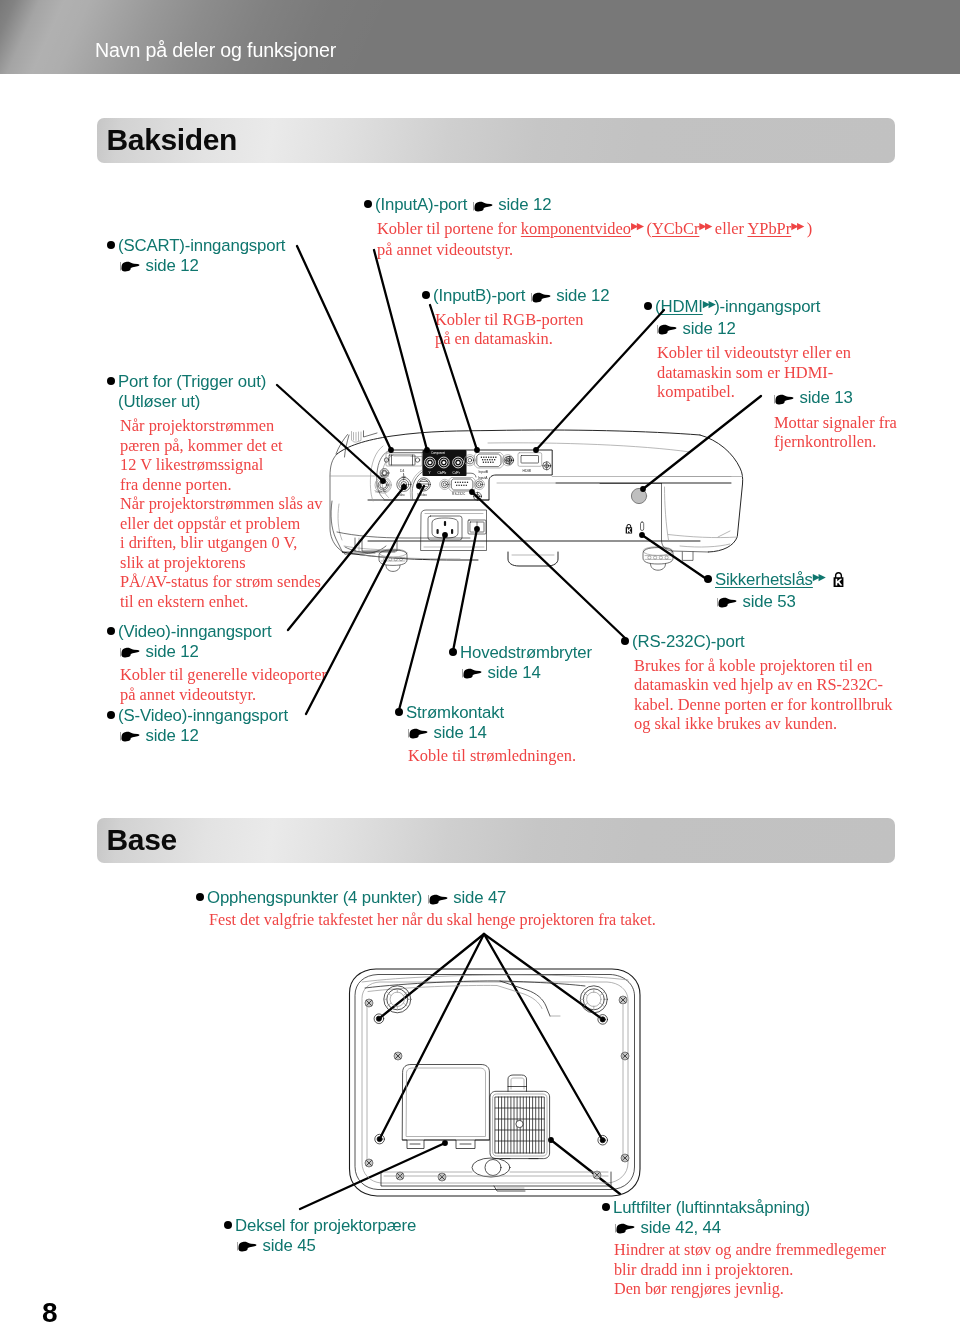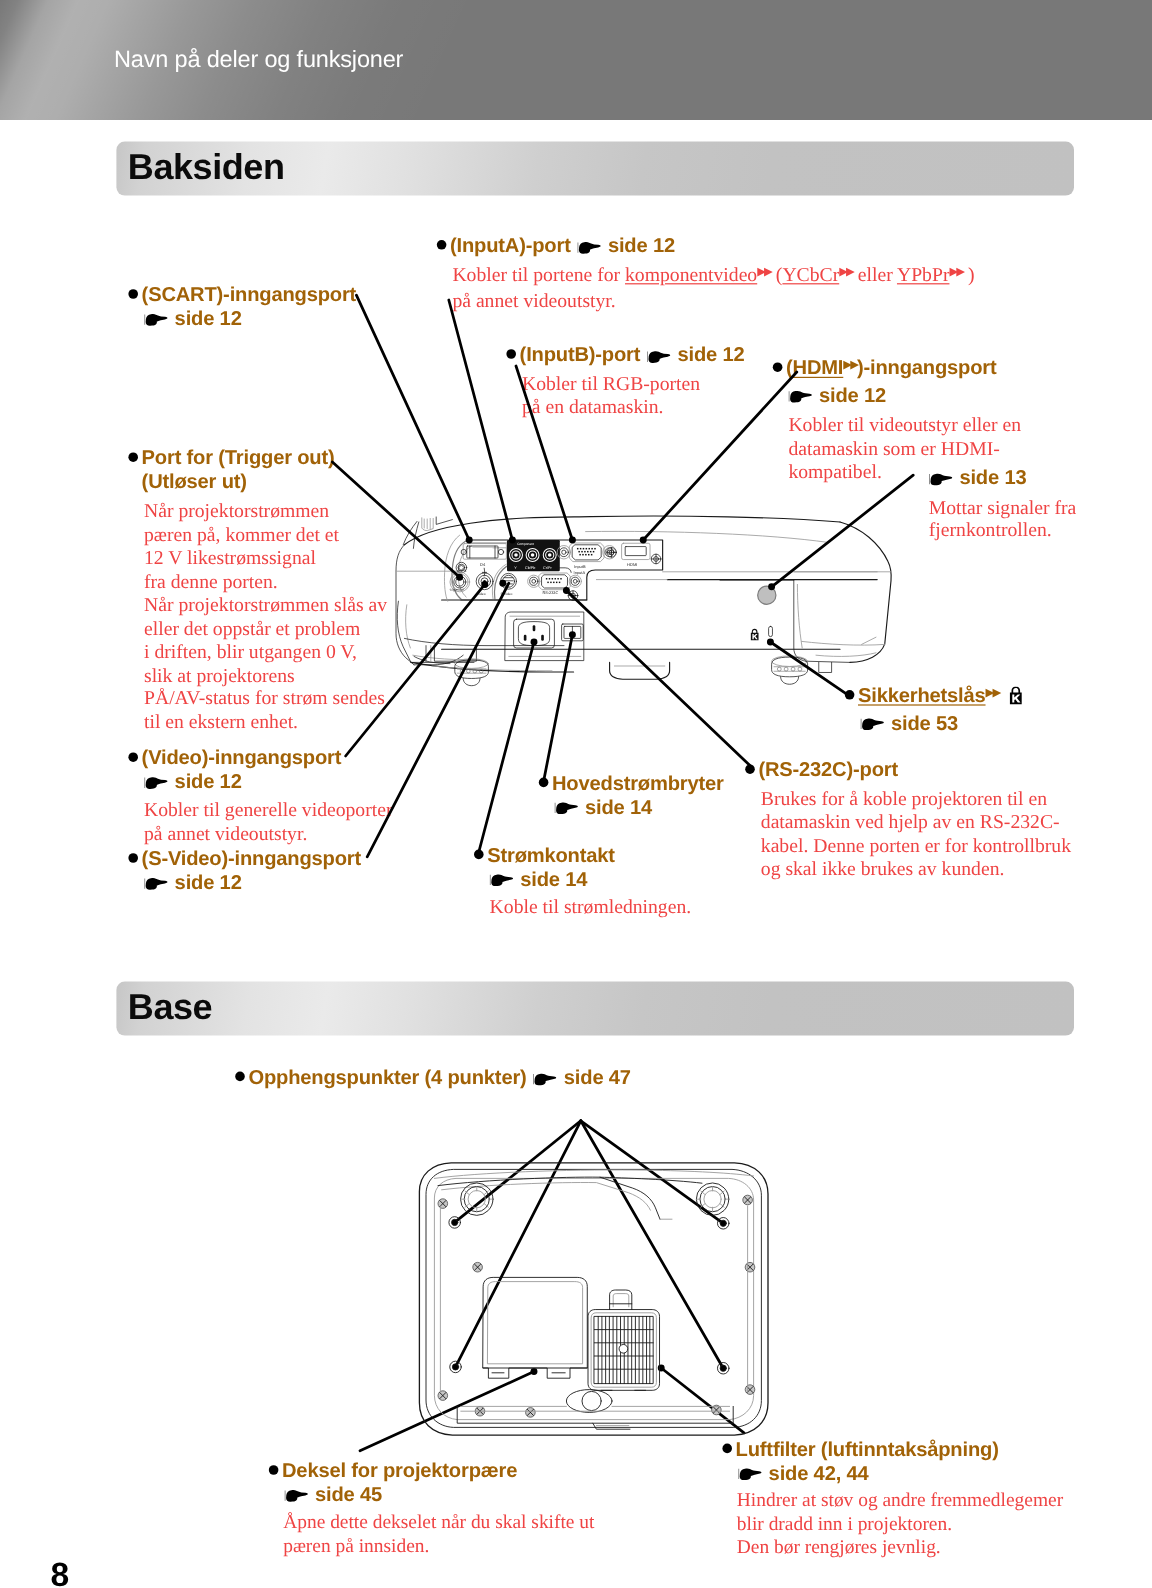--- a/index.html
+++ b/index.html
@@ -1,21 +1,21 @@
 <!DOCTYPE html>
 <html><head>
 <meta charset="utf-8">
 <style>
   html,body{margin:0;padding:0;}
   body{width:960px;height:1323px;background:#fff;position:relative;overflow:hidden;
        font-family:"Liberation Serif",serif;}
   .page{position:absolute;left:0;top:0;width:960px;height:1323px;}
 
   
-  #runhead{position:absolute;left:0;top:0;width:960px;height:100px;
+  #runhead{position:absolute;left:0;top:0;width:960px;height:74px;
     background:
       linear-gradient(114deg,
         rgba(255,255,255,0.00) 0%,
         rgba(255,255,255,0.08) 1.5%,
         rgba(255,255,255,0.33) 4.0%,
         rgba(255,255,255,0.42) 6.5%,
         rgba(255,255,255,0.40) 9.0%,
         rgba(255,255,255,0.33) 12.0%,
         rgba(255,255,255,0.24) 16.0%,
         rgba(255,255,255,0.15) 21.0%,
@@ -32,21 +32,21 @@
   .secbar{position:absolute;left:97px;width:798px;height:45px;border-radius:7px;
     background:linear-gradient(99deg,#c6c6c6 0%,#d2d2d2 3%,#e3e3e3 14%,#eaeaea 22%,#e0e0e0 31%,#cfcfcf 44%,#c6c6c6 55%,#c2c2c2 68%,#c1c1c1 100%);
   }
   .secbar span{position:absolute;left:9.5px;top:5px;font-family:"Liberation Sans",sans-serif;
     font-weight:bold;font-size:30px;color:#0b0b0b;letter-spacing:-0.35px;}
   #sec1{top:118px;}
   #sec2{top:818px;}
 
   
   .co{position:absolute;}
-  .hd{font-family:"Liberation Sans",sans-serif;font-weight:bold;font-size:16.8px;color:#a16207;
+  .hd{font-family:"Liberation Sans",sans-serif;font-weight:normal;font-size:16.8px;color:#0f766e;
       line-height:19.5px;letter-spacing:-0.15px;white-space:nowrap;}
   .bd{font-family:"Liberation Serif",serif;font-size:16.4px;color:#ef4444;line-height:19.5px;white-space:nowrap;}
   .bul{position:absolute;left:-11.5px;top:4.8px;width:8.3px;height:8.3px;border-radius:50%;background:#000;}
   .hand{display:inline-block;width:21px;height:14px;position:relative;top:2.5px;margin-right:1px;}
   .hand svg{display:block;width:21px;height:14px;}
   .lnk{text-decoration:underline;text-underline-offset:1.5px;}
   .klock{display:inline-block;width:11px;height:15px;position:relative;top:2px;margin-left:4px;}
   .klock svg{display:block;width:11px;height:15px;}
   .dbl{font-family:"DejaVu Sans",sans-serif;font-size:9.5px;position:relative;top:-5px;letter-spacing:-1.6px;}
 
@@ -244,36 +244,35 @@
 
   <div class="co" id="c-susp" style="left:207px;top:888px;">
     <div class="hd">
       <span class="bul"></span>
       <span>Opphengspunkter (4 punkter)</span>
       <span class="hand"><svg viewBox="0 0 21 14" xmlns="http://www.w3.org/2000/svg">
             <path fill="#8c8c8c" d="M1.2 3.0 L2.0 3.0 L2.0 11.6 L1.2 11.6 Z"></path>
             <path fill="#000" d="M2.6 6.9 C2.9 4.7 4.4 3.3 6.8 2.9 C8.6 2.6 9.9 2.75 10.9 3.2 L12.6 4.0 C13.5 4.4 14.3 4.6 15.2 4.7 L18.6 5.05 C19.9 5.2 20.5 5.65 20.5 6.1 C20.5 6.6 19.8 6.95 18.5 7.2 L15.0 7.9 C14.0 8.1 13.2 8.35 12.5 8.7 L11.6 9.1 C11.8 9.5 11.8 9.9 11.6 10.3 C11.1 11.45 9.7 12.15 7.7 12.3 L6.2 12.4 C3.9 12.55 2.4 11.45 2.4 9.4 Z"></path>
           </svg></span>
       <span>side 47</span></div>
+    <div class="bd" style="margin-top:3px;padding-left:2px;font-size:16.2px;line-height:19.5px;">
+        <div>Fest det valgfrie takfestet her når du skal henge projektoren fra taket.</div>
+      </div>
   </div>
 
   <div class="co" id="c-lamp" style="left:235px;top:1216px;">
     <div class="hd">
       <span class="bul"></span>
       <span>Deksel for projektorpære</span></div>
     <div class="hd" style="padding-left:1px;">
       <span class="hand"><svg viewBox="0 0 21 14" xmlns="http://www.w3.org/2000/svg">
             <path fill="#8c8c8c" d="M1.2 3.0 L2.0 3.0 L2.0 11.6 L1.2 11.6 Z"></path>
             <path fill="#000" d="M2.6 6.9 C2.9 4.7 4.4 3.3 6.8 2.9 C8.6 2.6 9.9 2.75 10.9 3.2 L12.6 4.0 C13.5 4.4 14.3 4.6 15.2 4.7 L18.6 5.05 C19.9 5.2 20.5 5.65 20.5 6.1 C20.5 6.6 19.8 6.95 18.5 7.2 L15.0 7.9 C14.0 8.1 13.2 8.35 12.5 8.7 L11.6 9.1 C11.8 9.5 11.8 9.9 11.6 10.3 C11.1 11.45 9.7 12.15 7.7 12.3 L6.2 12.4 C3.9 12.55 2.4 11.45 2.4 9.4 Z"></path>
           </svg></span>
       <span>side 45</span></div>
-    <div class="bd" style="margin-top:4px;padding-left:1px;font-size:16.2px;line-height:19.5px;">
-        <div>Åpne dette dekselet når du skal skifte ut</div>
-        <div>pæren på innsiden.</div>
-      </div>
   </div>
 
   <div class="co" id="c-filter" style="left:613px;top:1198px;">
     <div class="hd">
       <span class="bul"></span>
       <span>Luftfilter (luftinntaksåpning)</span></div>
     <div class="hd" style="padding-left:1px;">
       <span class="hand"><svg viewBox="0 0 21 14" xmlns="http://www.w3.org/2000/svg">
             <path fill="#8c8c8c" d="M1.2 3.0 L2.0 3.0 L2.0 11.6 L1.2 11.6 Z"></path>
             <path fill="#000" d="M2.6 6.9 C2.9 4.7 4.4 3.3 6.8 2.9 C8.6 2.6 9.9 2.75 10.9 3.2 L12.6 4.0 C13.5 4.4 14.3 4.6 15.2 4.7 L18.6 5.05 C19.9 5.2 20.5 5.65 20.5 6.1 C20.5 6.6 19.8 6.95 18.5 7.2 L15.0 7.9 C14.0 8.1 13.2 8.35 12.5 8.7 L11.6 9.1 C11.8 9.5 11.8 9.9 11.6 10.3 C11.1 11.45 9.7 12.15 7.7 12.3 L6.2 12.4 C3.9 12.55 2.4 11.45 2.4 9.4 Z"></path>

